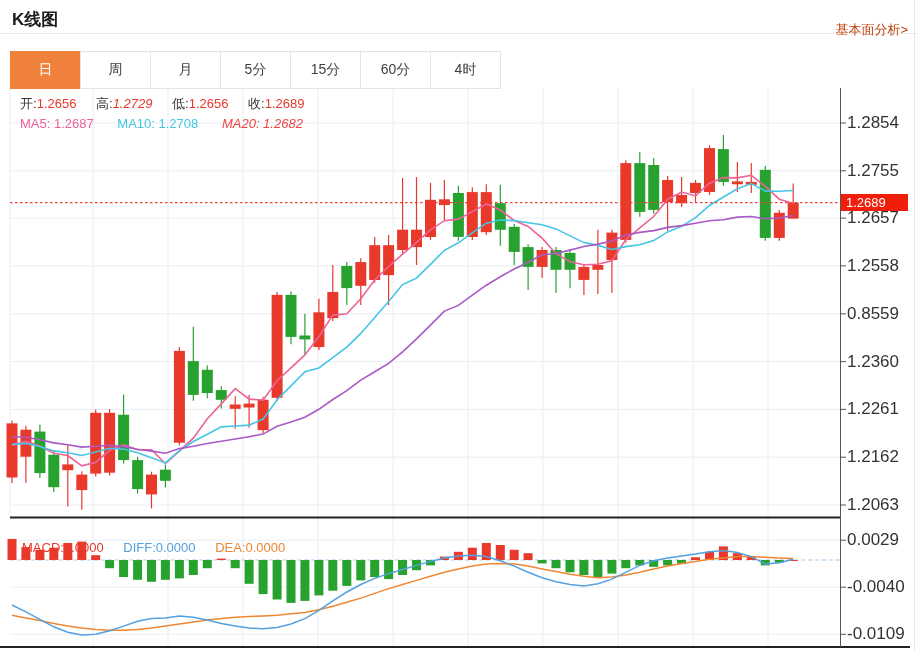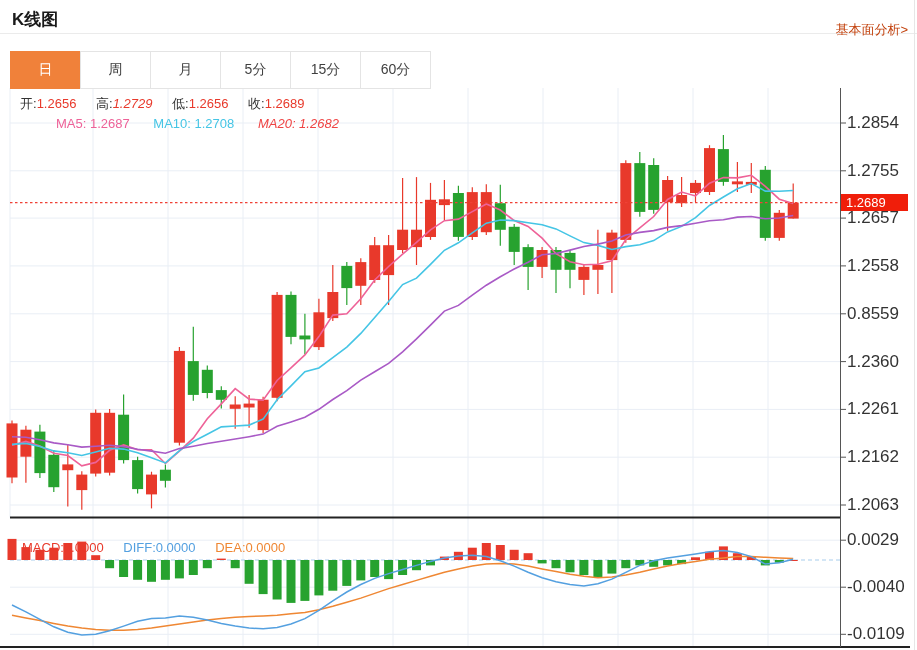--- a/index.html
+++ b/index.html
@@ -252,31 +252,32 @@
 <a class="top-link">基本面分析&gt;</a>
 <div class="title-divider"></div>
 
 <div class="tabs" id="tabs">
     <div class="tab active" style="background: rgb(240, 129, 58); border-color: rgb(240, 129, 58);">日</div>
     <div class="tab">周</div>
     <div class="tab">月</div>
     <div class="tab">5分</div>
     <div class="tab">15分</div>
     <div class="tab">60分</div>
+    <div class="tab">4时</div>
   </div>
 
 <div class="readout-row">
   <span class="grp"><span class="lbl">开:</span><span class="val-red" style="color: rgb(232, 57, 43);">1.2656</span></span>
   <span class="grp"><span class="lbl">高:</span><span class="val-red" style="color: rgb(232, 57, 43); font-style: italic;">1.2729</span></span>
   <span class="grp"><span class="lbl">低:</span><span class="val-red" style="color: rgb(232, 57, 43);">1.2656</span></span>
   <span class="grp"><span class="lbl">收:</span><span class="val-red" style="color: rgb(232, 57, 43);">1.2689</span></span>
 </div>
 
 <div class="ma-row">
-  <span id="ma5-lbl" style="color: rgb(238, 98, 152); margin-left: 36px;">MA5: 1.2687</span>
+  <span id="ma5-lbl" style="color: rgb(238, 98, 152);">MA5: 1.2687</span>
   <span id="ma10-lbl" style="color: rgb(69, 197, 229);">MA10: 1.2708</span>
   <span id="ma20-lbl" style="color: #ef4444; font-style: italic;">MA20: 1.2682</span>
 </div>
 
 <div class="macd-row">
   <span id="macd-lbl" style="color: rgb(232, 57, 43);">MACD:0.0000</span>
   <span id="diff-lbl" style="color: rgb(84, 160, 224);">DIFF:0.0000</span>
   <span id="dea-lbl" style="color: rgb(239, 135, 51);">DEA:0.0000</span>
 </div>
 

